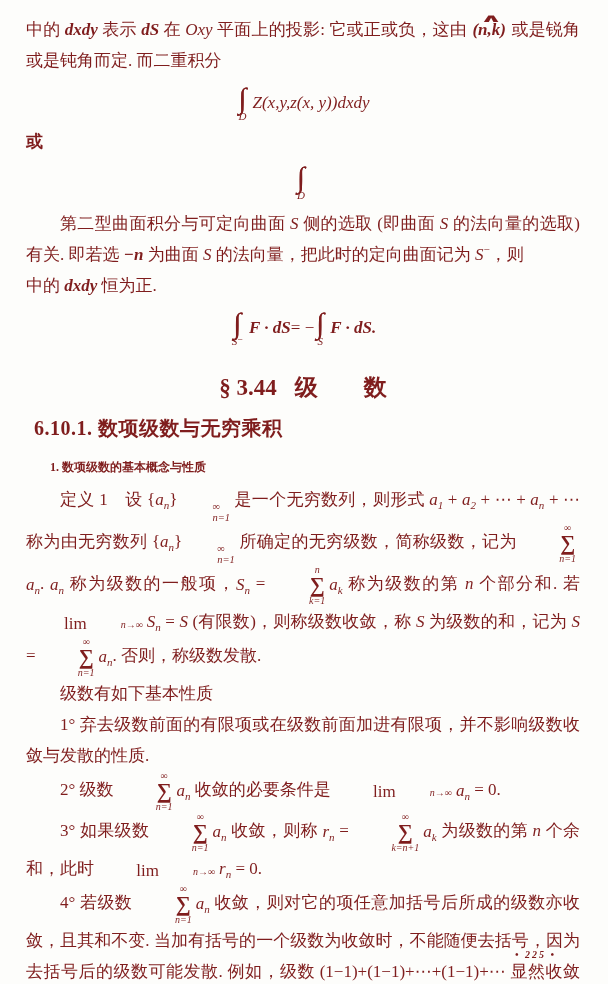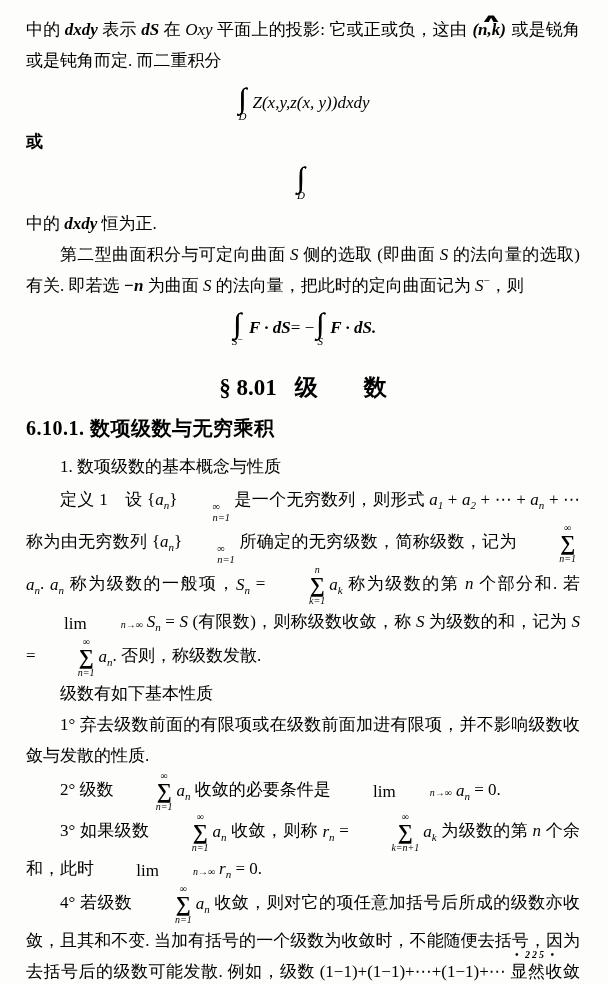--- a/index.html
+++ b/index.html
@@ -1,21 +1,21 @@
 <!DOCTYPE html>
 <html><head>
 <meta charset="utf-8">
 <style>
   html,body{margin:0;padding:0;background:#e8e8e4;}
   .page{
     position:relative;
     width:608px;height:984px;
     margin:0 auto;
     background:#fdfdfb;
-    color:#000000;
+    color:#7f1d1d;
     font-family:"Liberation Serif","DejaVu Serif",serif;
     box-sizing:border-box;
     padding:14px 28px 0 26px;
     overflow:hidden;
   }
   .para{margin:0;font-size:17px;line-height:31px;text-align:justify;}
   .indent{text-indent:2em;}
   .it{font-style:italic;}
   .bd{font-weight:normal;}
   .bdit{font-weight:bold;font-style:italic;}
@@ -45,22 +45,22 @@
   .hatw .hat{
     position:absolute;left:56%;top:-11px;transform:translateX(-50%) scaleX(2.6);
     font-size:11px;font-style:normal;font-weight:bold;
   }
   .or-line{margin:0;font-size:17px;line-height:26px;font-weight:bold;}
   .sec-head{
     display:flex;justify-content:center;align-items:baseline;
     font-size:23px;font-weight:bold;margin:20px 0 12px;
   }
   .sec-head .num{margin-right:18px;}
-  .subsec-head{font-size:20px;font-weight:bold;margin:4px 0 10px;letter-spacing:.5px;}
-  .item-head{font-size:17px;font-weight:normal;line-height:30px;margin:2px 0;text-indent:2em;}
+  .subsec-head{font-size:20px;font-weight:bold;margin:4px 8px 10px;letter-spacing:.5px;}
+  .item-head{font-size:12px;font-weight:bold;line-height:30px;margin:2px 0;text-indent:2em;}
   .pageno{position:absolute;right:52px;bottom:24px;font-size:10px;font-weight:bold;letter-spacing:2px;font-style:italic;}
 </style>
 </head>
 <body>
 
 <div class="page">
 
   <p class="para"><span>中的 </span><span class="bdit">dxdy</span><span> 表示 </span><span class="bdit">dS</span><span> 在 </span><span class="it">Oxy</span><span> 平面上的投影: 它或正或负，这由 </span><span class="hatw"><span class="hat">∧</span><span>(n,k)</span></span><span> 或是锐角或是钝角而定. 而二重积分</span></p>
 
   <div class="formula">
@@ -73,40 +73,40 @@
 
   <p class="or-line"><span>或</span></p>
 
   <div class="formula">
     <span class="iint">
         <span class="ii">∫∫</span>
         <span class="dom">D</span>
       </span>
   </div>
 
+  <p class="para indent"><span>第二型曲面积分与可定向曲面 </span><span class="it">S</span><span> 侧的选取 (即曲面 </span><span class="it">S</span><span> 的法向量的选取) 有关. 即若选 </span><span class="bdit">−n</span><span> 为曲面 </span><span class="it">S</span><span> 的法向量，把此时的定向曲面记为 </span><span class="vsub"><span class="it">S</span><sup>−</sup></span><span>，则</span></p>
+
   <p class="para"><span>中的 </span><span class="bdit">dxdy</span><span> 恒为正.</span></p>
-
-  <p class="para indent"><span>第二型曲面积分与可定向曲面 </span><span class="it">S</span><span> 侧的选取 (即曲面 </span><span class="it">S</span><span> 的法向量的选取) 有关. 即若选 </span><span class="bdit">−n</span><span> 为曲面 </span><span class="it">S</span><span> 的法向量，把此时的定向曲面记为 </span><span class="vsub"><span class="it">S</span><sup>−</sup></span><span>，则</span></p>
 
   <div class="formula">
     <span class="iint">
         <span class="ii">∫∫</span>
         <span class="dom">S⁻</span>
       </span>
     <span class="bdit">F · dS</span>
     <span> = − </span>
     <span class="iint">
         <span class="ii">∫∫</span>
         <span class="dom">S</span>
       </span>
     <span class="bdit">F · dS.</span>
   </div>
 
   <div class="sec-head">
-    <span class="num">§ 8.01</span>
+    <span class="num">§ 3.44</span>
     <span>级　　数</span>
   </div>
 
   <div class="subsec-head"><span>6.10.1. 数项级数与无穷乘积</span></div>
 
   <div class="item-head"><span>1. 数项级数的基本概念与性质</span></div>
 
   <p class="para indent"><span class="bd">定义 1</span><span>　设 </span><span class="vsub"><span>{</span><span class="it">a</span><sub>n</sub><span>}</span><span class="stack">
           <span>∞</span>
           <span class="it">n=1</span>

